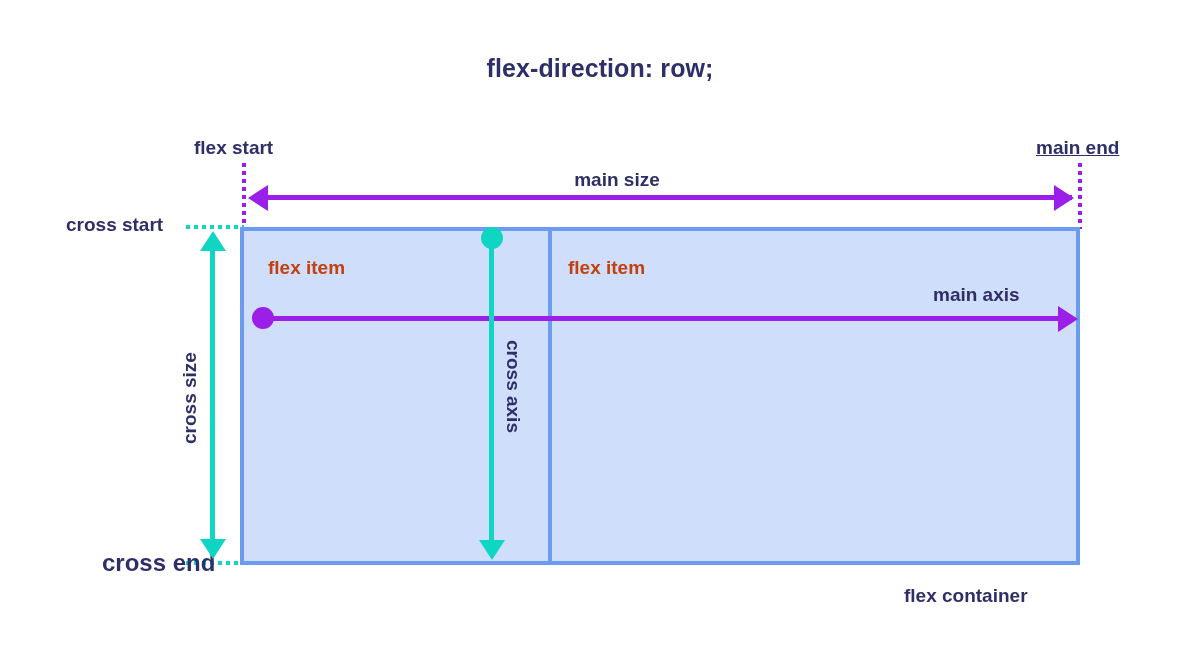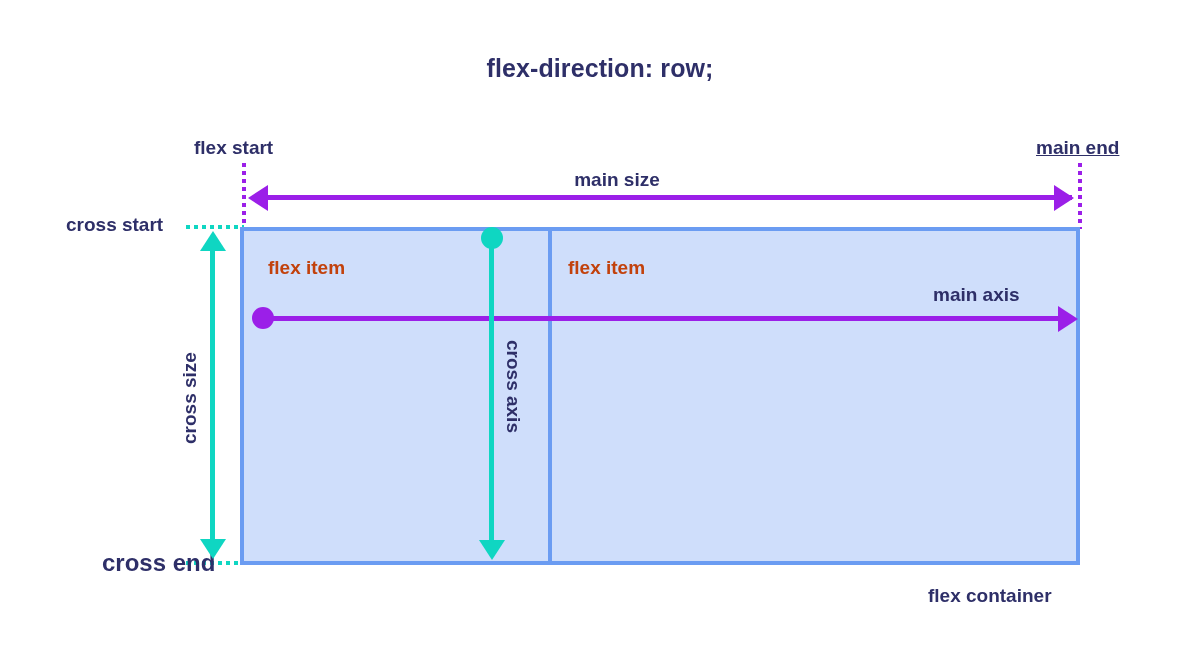--- a/index.html
+++ b/index.html
@@ -168,15 +168,15 @@
   <div class="dot dot-purple" style="left:252px; top:307px; width:22px; height:22px;"></div>
   <div class="hline" style="left:263px; top:316px; width:798px;"></div>
   <div class="arrow arrow-right" style="left:1058px; top:306px;"></div>
   <div class="lbl" style="left:933px; top:285px; font-size:19px;">main axis</div>
 
   <div class="dot dot-teal" style="left:481px; top:227px; width:22px; height:22px;"></div>
   <div class="vline" style="left:489px; top:238px; height:302px;"></div>
   <div class="arrow arrow-down" style="left:479px; top:540px;"></div>
   <div class="lbl rot-down" style="left:523px; top:340px; font-size:19px;">cross axis</div>
 
-  <div class="lbl" style="left:928px; top:586px; font-size:19px;">flex container</div>
+  <div class="lbl" style="left:904px; top:586px; font-size:19px;">flex container</div>
 
 </div>
 
 </body></html>

